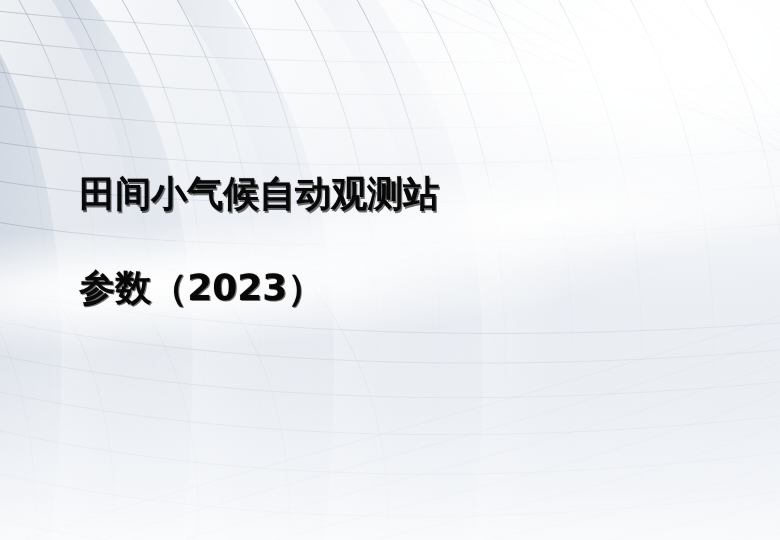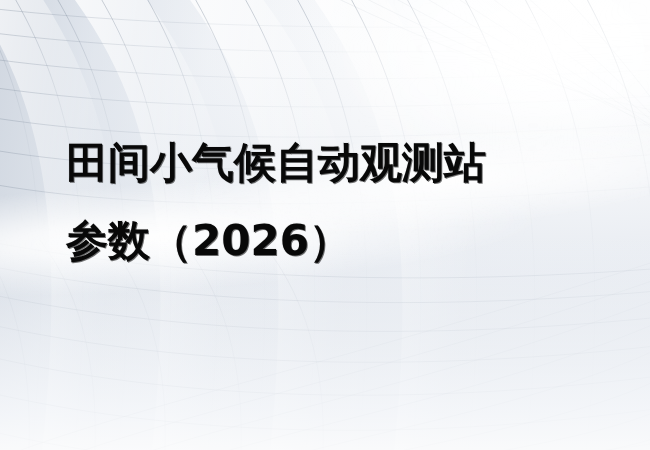--- a/index.html
+++ b/index.html
@@ -104,21 +104,21 @@
   
   .title-block {
     position: absolute;
     left: 66px;
     top: 124px;
     width: 540px;
   }
   .title-line {
     color: #080808;
     font-weight: bold;
-    font-size: 42px;
+    font-size: 30px;
     line-height: 78px;
     letter-spacing: 0px;
     white-space: nowrap;
     text-shadow:
        1px 1px 0 rgba(0,0,0,0.55),
        0 0 1px rgba(0,0,0,0.35);
   }
 </style>
 </head>
 <body>
@@ -226,16 +226,16 @@
     </g>
   </svg>
 
   <div class="sheen-tr"></div>
   <div class="sweep"></div>
   <div class="sweep2"></div>
   <div class="bg-bottom-shade"></div>
 
   <div class="title-block">
     <div class="title-line">田间小气候自动观测站</div>
-    <div class="title-line">参数（2026）</div>
+    <div class="title-line">参数（2023）</div>
   </div>
 
 </div>
 
 </body></html>

